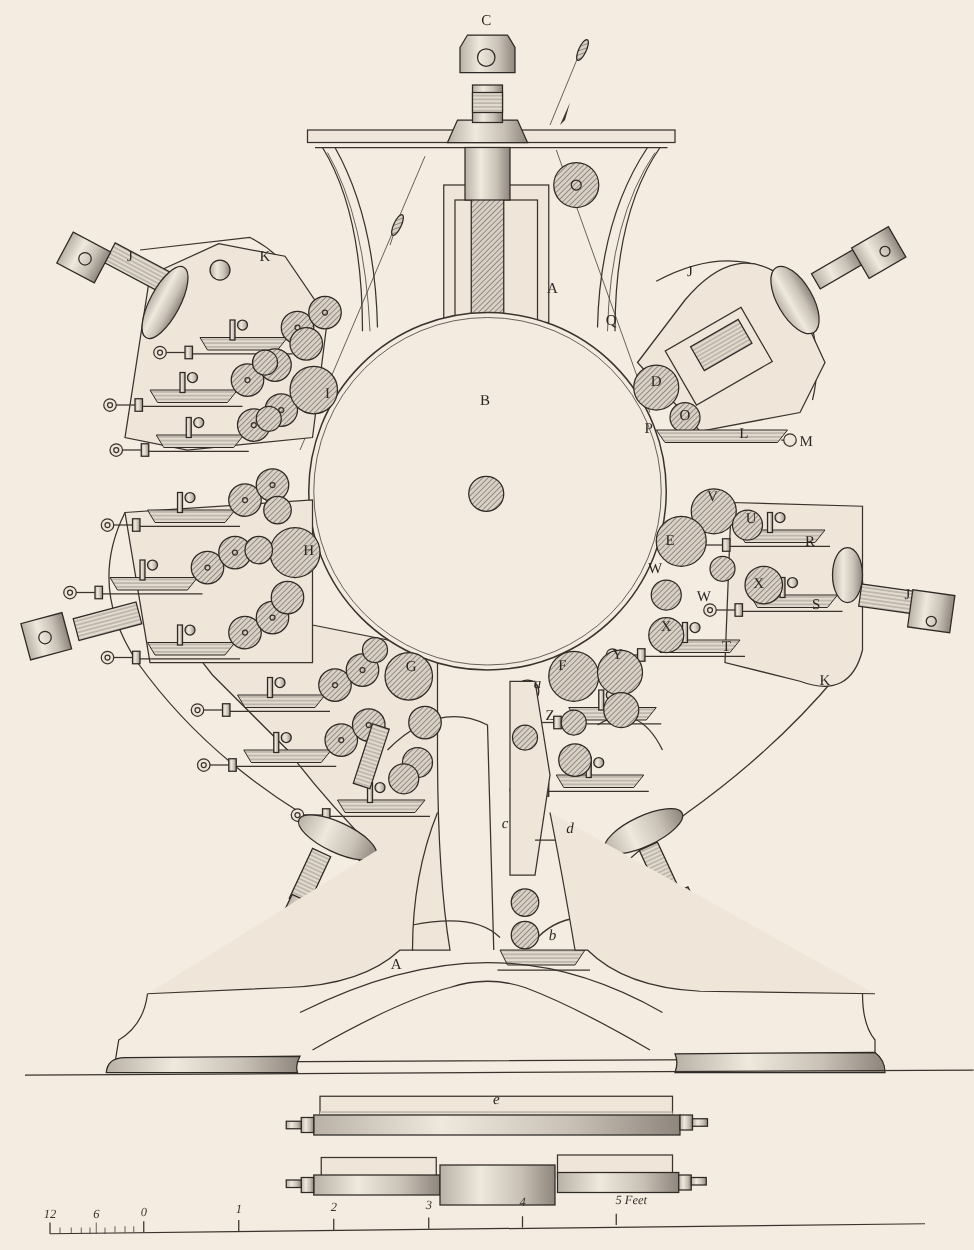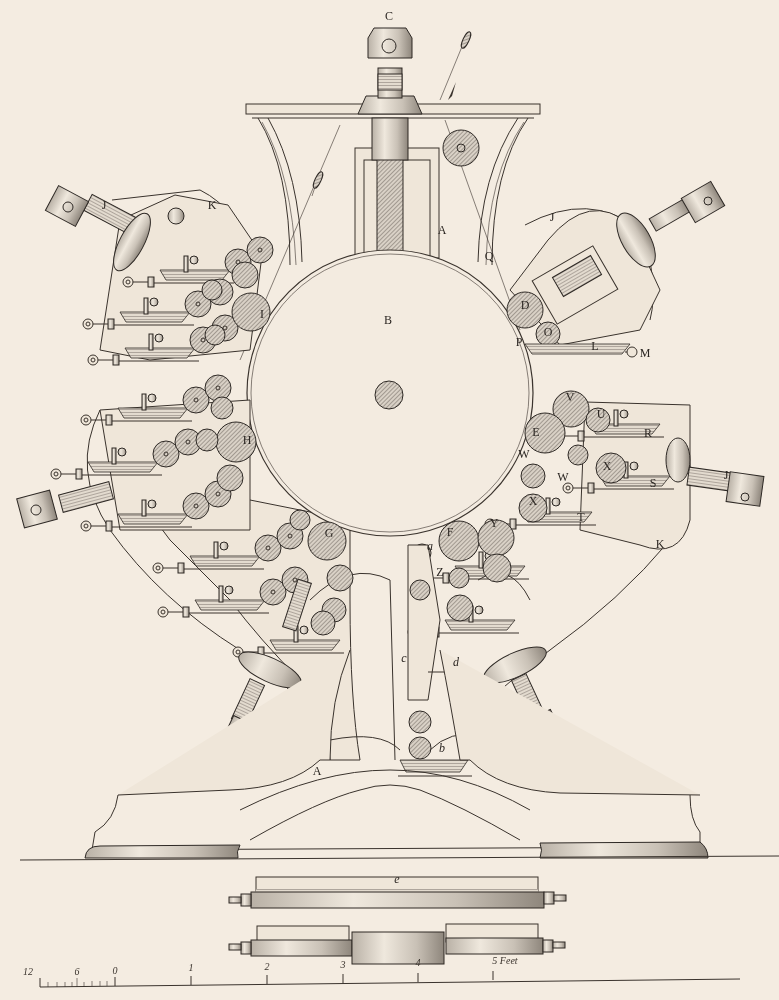--- a/index.html
+++ b/index.html
@@ -301,20 +301,20 @@
 <div class="lbl" style="left:450px;top:532px">F</div>
 <div class="lbl" style="left:494px;top:523px">Y</div>
 <div class="lbl it" style="left:430px;top:546px">a</div>
 <div class="lbl" style="left:440px;top:572px">Z</div>
 <div class="lbl it" style="left:404px;top:658px">c</div>
 <div class="lbl it" style="left:456px;top:662px">d</div>
 <div class="lbl it" style="left:442px;top:748px">b</div>
 <div class="lbl" style="left:317px;top:771px">A</div>
 <div class="lbl it" style="left:397px;top:879px">e</div>
 
-<div class="tick" style="left:28px;top:966px">12</div>
+<div class="tick" style="left:40px;top:966px">12</div>
 <div class="tick" style="left:77px;top:966px">6</div>
 <div class="tick" style="left:115px;top:965px">0</div>
 <div class="tick" style="left:191px;top:962px">1</div>
 <div class="tick" style="left:267px;top:961px">2</div>
 <div class="tick" style="left:343px;top:959px">3</div>
 <div class="tick" style="left:418px;top:957px">4</div>
 <div class="tick" style="left:505px;top:955px">5 Feet</div>
 
 </body></html>

